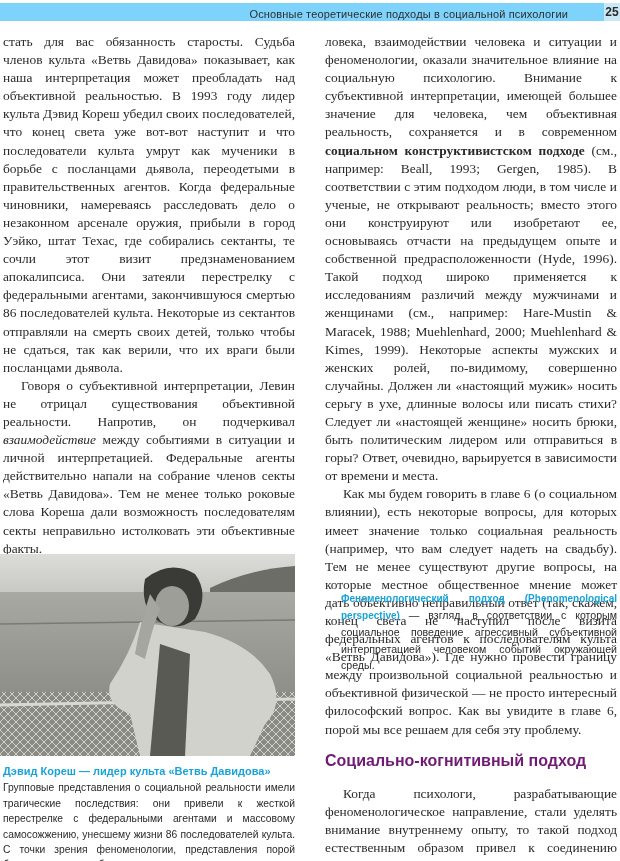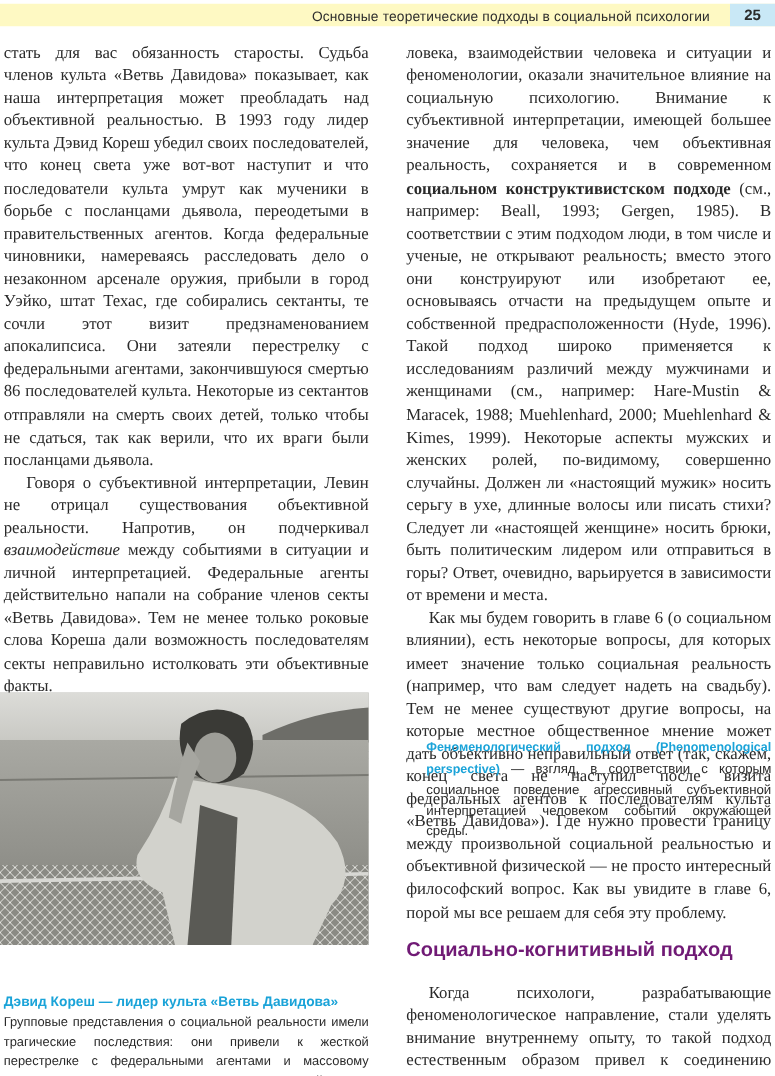--- a/index.html
+++ b/index.html
@@ -3,30 +3,30 @@
 <meta charset="utf-8">
 <style>
   html, body { margin: 0; padding: 0; }
   body {
     width: 620px; height: 861px; overflow: hidden; position: relative;
     background: #ffffff; color: #2a2a2a;
     font-family: "Liberation Serif", "DejaVu Serif", serif;
   }
   .header-bar {
     position: absolute; left: 0; top: 3px; width: 620px; height: 18px;
-    background: #fef9c3;
+    background: #7dd3fc;
   }
   .header-title {
     position: absolute; right: 52px; top: 4px;
     font-family: "Liberation Sans", "DejaVu Sans", sans-serif;
     font-size: 11px; color: #2e2e2e; letter-spacing: 0.15px;
     white-space: nowrap; line-height: 14px;
   }
   .page-number {
-    position: absolute; right: 0; top: 0; width: 36px; height: 18px;
+    position: absolute; right: 0; top: 0; width: 16px; height: 18px;
     background: #c9e8f6; color: #2a2a2a;
     font-family: "Liberation Sans", "DejaVu Sans", sans-serif;
     font-weight: bold; font-size: 12px; line-height: 18px;
     text-align: center;
   }
   .col {
     position: absolute; top: 33px;
     font-size: 13.4px; line-height: 18.1px; text-align: justify;
   }
   .col-left { left: 3px; width: 292px; }
@@ -40,21 +40,21 @@
   .photo {
     position: absolute; left: 0; top: 554px; width: 295px; height: 202px;
     overflow: hidden; background: #bdbdb8;
   }
   .caption {
     position: absolute; left: 3px; top: 764px; width: 292px;
     font-family: "Liberation Sans", "DejaVu Sans", sans-serif;
     font-size: 10.3px; line-height: 15.4px; color: #2a2a2a; text-align: justify;
   }
   .caption-title {
-    color: #1aa3d8; font-weight: bold; font-size: 11px; display: block; margin-bottom: 1px; margin-top: 31px;
+    color: #1aa3d8; font-weight: bold; font-size: 11px; display: block; margin-bottom: 1px;
   }
 
   .glossary {
     position: absolute; left: 341px; top: 590px; width: 276px;
     font-family: "Liberation Sans", "DejaVu Sans", sans-serif;
     font-size: 10.6px; line-height: 16.2px; color: #2a2a2a; text-align: justify;
   }
   .glossary p { margin: 0 0 4px 0; }
   .glossary .term { color: #1aa3d8; font-weight: bold; font-size: 10px; }
 

